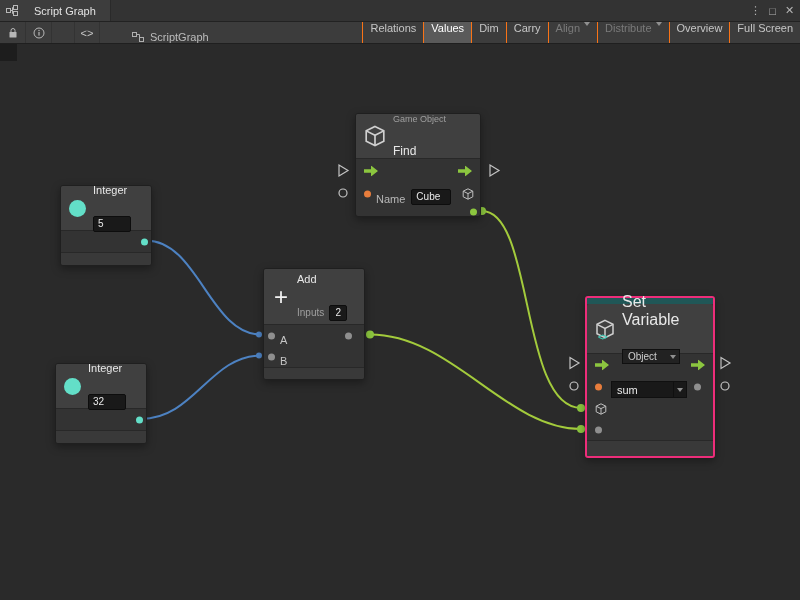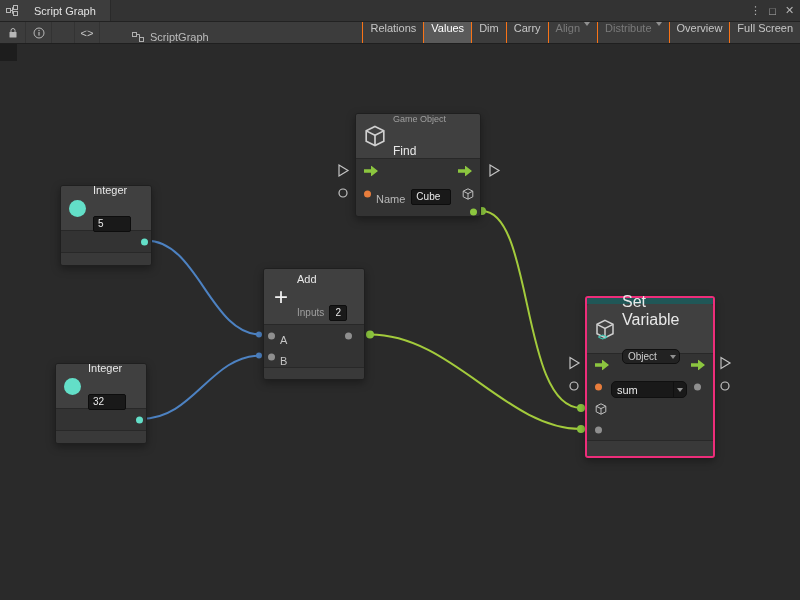--- a/index.html
+++ b/index.html
@@ -46,21 +46,21 @@
   .dot{position:absolute;width:7px;height:7px;border-radius:50%;top:50%;transform:translateY(-50%)}
   .dot.teal{background:#63dfc8}
   .dot.gray{background:#8f8f8f}
   .dot.orange{background:#e87d3c}
   .dot.green{background:#8cc63f}
   .flow-arrow{position:absolute;top:50%;transform:translateY(-50%);width:14px;height:11px;background:#8cc63f;clip-path:polygon(0 33%,50% 33%,50% 0,100% 50%,50% 100%,50% 67%,0 67%)}
   .lit-circle{width:17px;height:17px;border-radius:50%;background:#63dfc8;flex:none}
   .plus-icon{font-size:24px;color:#f2f2f2;line-height:22px;width:18px;text-align:center;flex:none}
   .portlabel{font-size:11px;color:#c6c6c6;margin-left:16px}
   .inline-row{display:flex;align-items:center;gap:5px}
-  .dd{display:flex;align-items:center;background:#222;border:1px solid #101010;border-radius:5px;color:#cfcfcf;font-size:10px}
+  .dd{display:flex;align-items:center;background:#222;border:1px solid #101010;border-radius:0;color:#cfcfcf;font-size:10px}
   .dd .dd-label{padding:1px 5px;flex:1;text-align:left}
   .dd .dd-btn{width:13px;align-self:stretch;display:flex;align-items:center;justify-content:center;border-left:1px solid #101010}
   .sv-icon{position:relative;width:20px;height:20px;flex:none}
   .sv-icon span{position:absolute;left:3px;bottom:-3px;color:#3fc8b4;font-size:9px;font-weight:bold;letter-spacing:-1px}
 </style>
 </head>
 <body>
 
 <div class="titlebar">
   <div class="tab">

